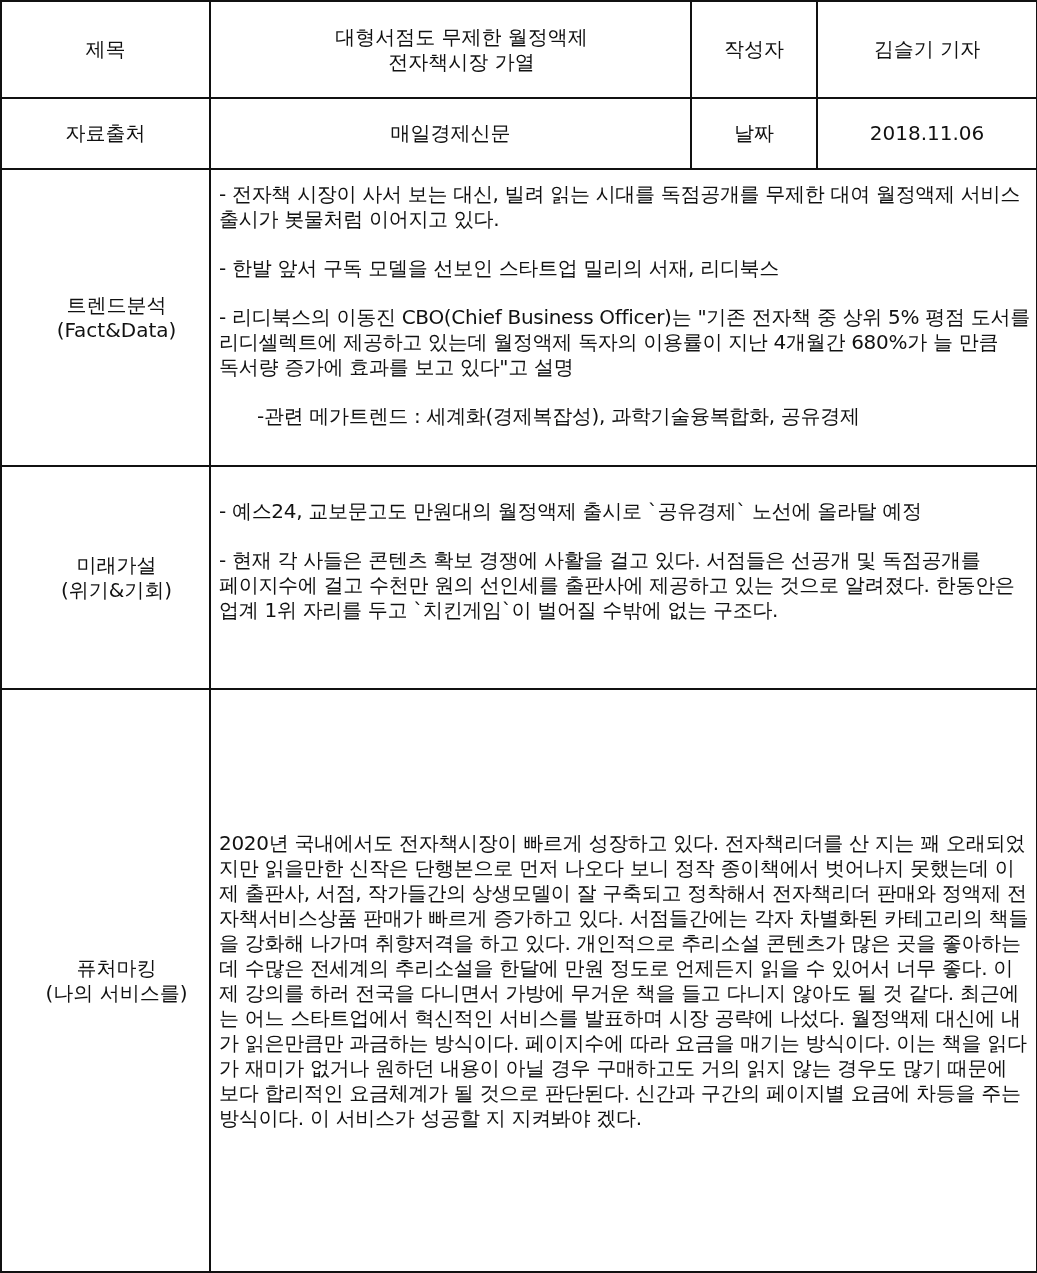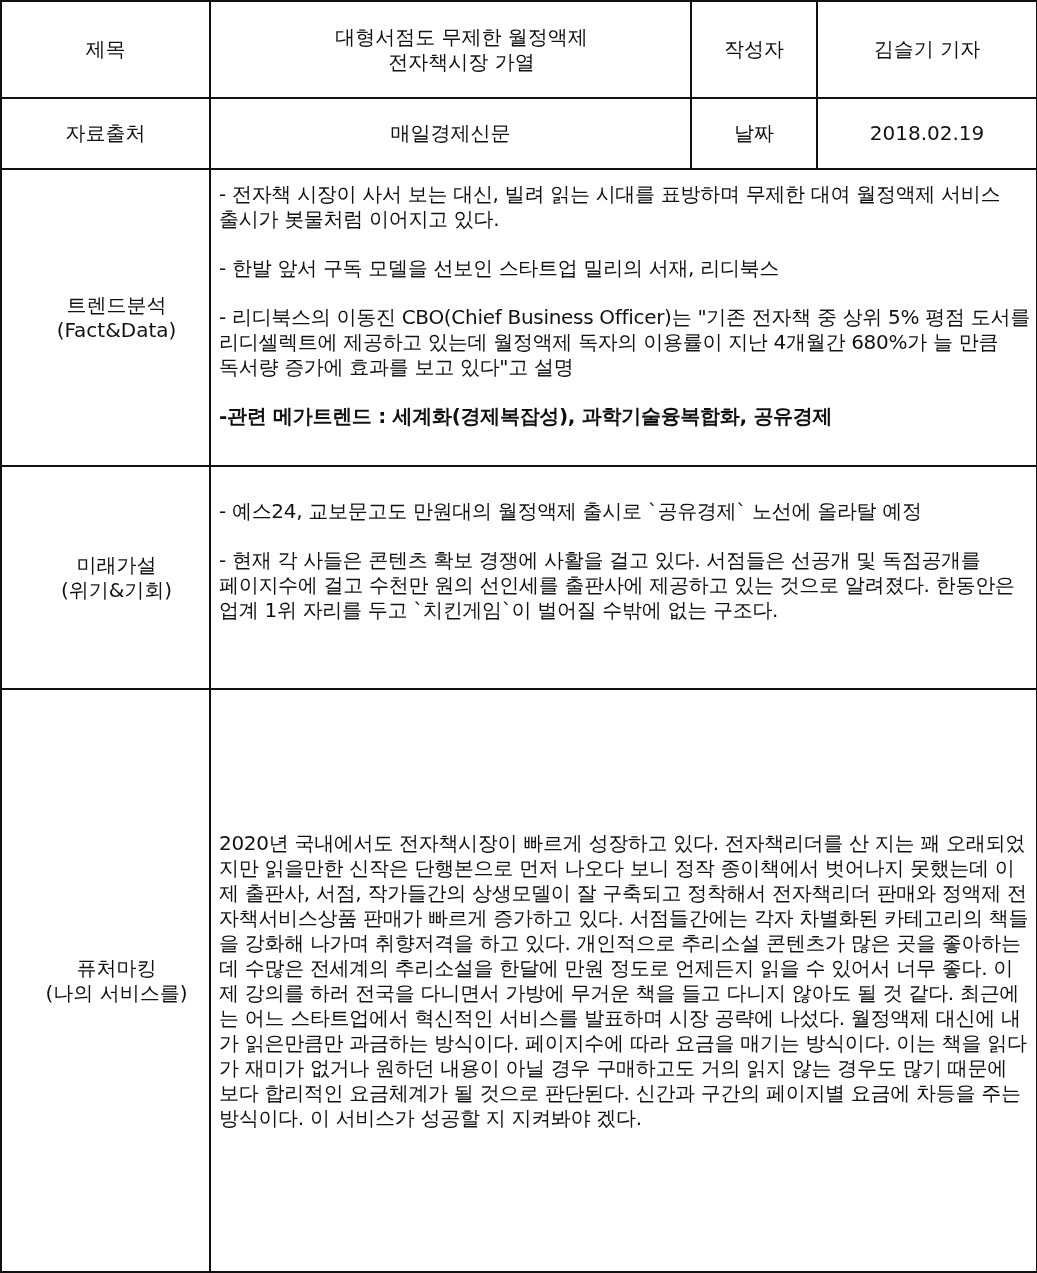--- a/index.html
+++ b/index.html
@@ -19,21 +19,21 @@
       vertical-align: middle;
       font-size: 20px;
       line-height: 25px;
     }
     .c-label { text-align: center; }
     .c-center { text-align: center; }
     .c-body { padding: 0 6px 0 8px !important; text-align: left; }
     .body-text { font-size: 19.5px; line-height: 24.5px; letter-spacing: -0.3px; }
     .para { margin: 0; white-space: normal; word-break: keep-all; }
     .gap { height: 24px; }
-    .bold { font-weight: bold; }
+    .bold { font-weight: normal; margin-left: 38px; }
     .sub { display: block; margin-left: 22px; }
   </style>
 </head>
 <body>
 
 <div class="sheet">
   <table class="form">
     <colgroup>
       <col style="width:209px">
       <col style="width:481px">
@@ -49,30 +49,30 @@
           <span class="sub">전자책시장 가열</span>
         </td>
         <td class="c-center">작성자</td>
         <td class="c-center">김슬기 기자</td>
       </tr>
 
       <tr style="height:71px">
         <td class="c-label">자료출처</td>
         <td class="c-center">매일경제신문</td>
         <td class="c-center">날짜</td>
-        <td class="c-center">2018.02.19</td>
+        <td class="c-center">2018.11.06</td>
       </tr>
 
       <tr style="height:297px">
         <td class="c-label">
           <span class="sub">트렌드분석</span>
           <span class="sub">(Fact&amp;Data)</span>
         </td>
         <td colspan="3" class="c-body body-text" style="vertical-align:top; padding-top:12px !important;">
-          <p class="para">- 전자책 시장이 사서 보는 대신, 빌려 읽는 시대를 표방하며 무제한 대여 월정액제 서비스 출시가 봇물처럼 이어지고 있다.</p>
+          <p class="para">- 전자책 시장이 사서 보는 대신, 빌려 읽는 시대를 독점공개를 무제한 대여 월정액제 서비스 출시가 봇물처럼 이어지고 있다.</p>
           <div class="gap"></div>
           <p class="para">- 한발 앞서 구독 모델을 선보인 스타트업 밀리의 서재, 리디북스</p>
           <div class="gap"></div>
           <p class="para">- 리디북스의 이동진 CBO(Chief Business Officer)는 "기존 전자책 중 상위 5% 평점 도서를 리디셀렉트에 제공하고 있는데 월정액제 독자의 이용률이 지난 4개월간 680%가 늘 만큼 독서량 증가에 효과를 보고 있다"고 설명</p>
           <div class="gap"></div>
           <p class="para bold">-관련 메가트렌드 : 세계화(경제복잡성), 과학기술융복합화, 공유경제</p>
         </td>
       </tr>
 
       <tr style="height:223px">

